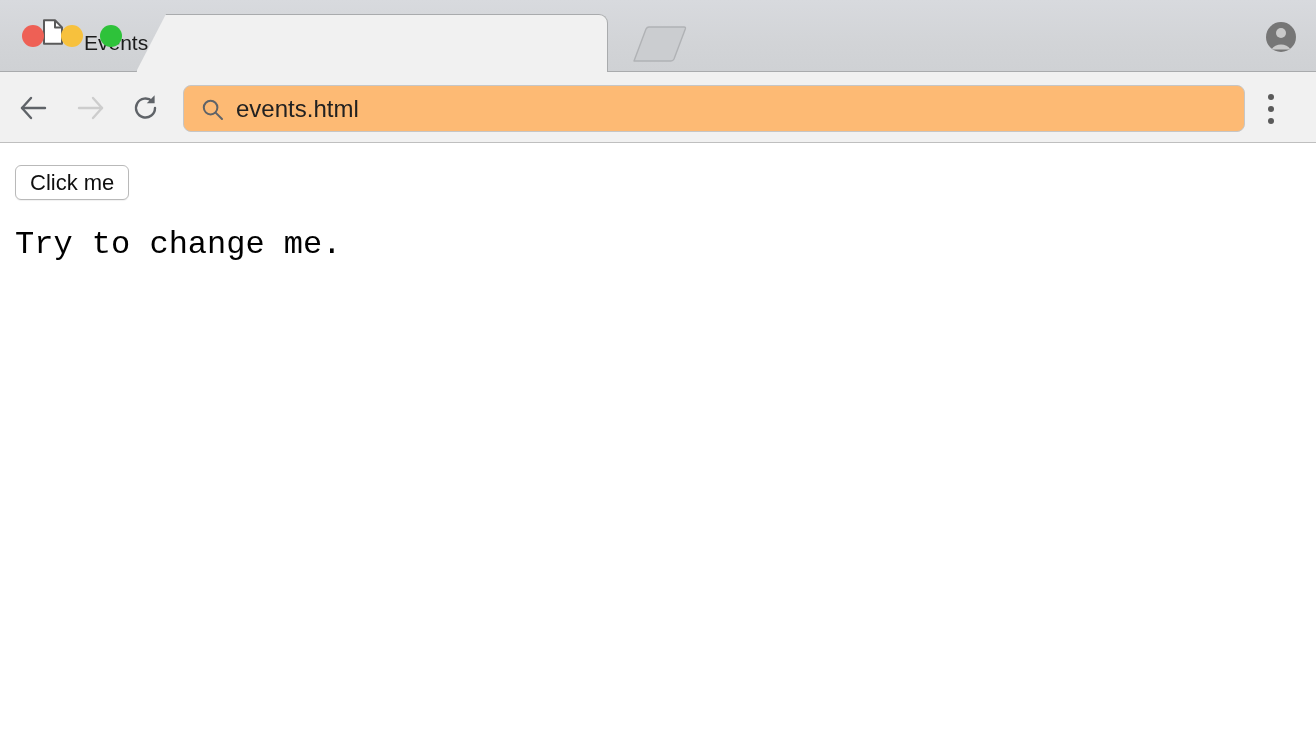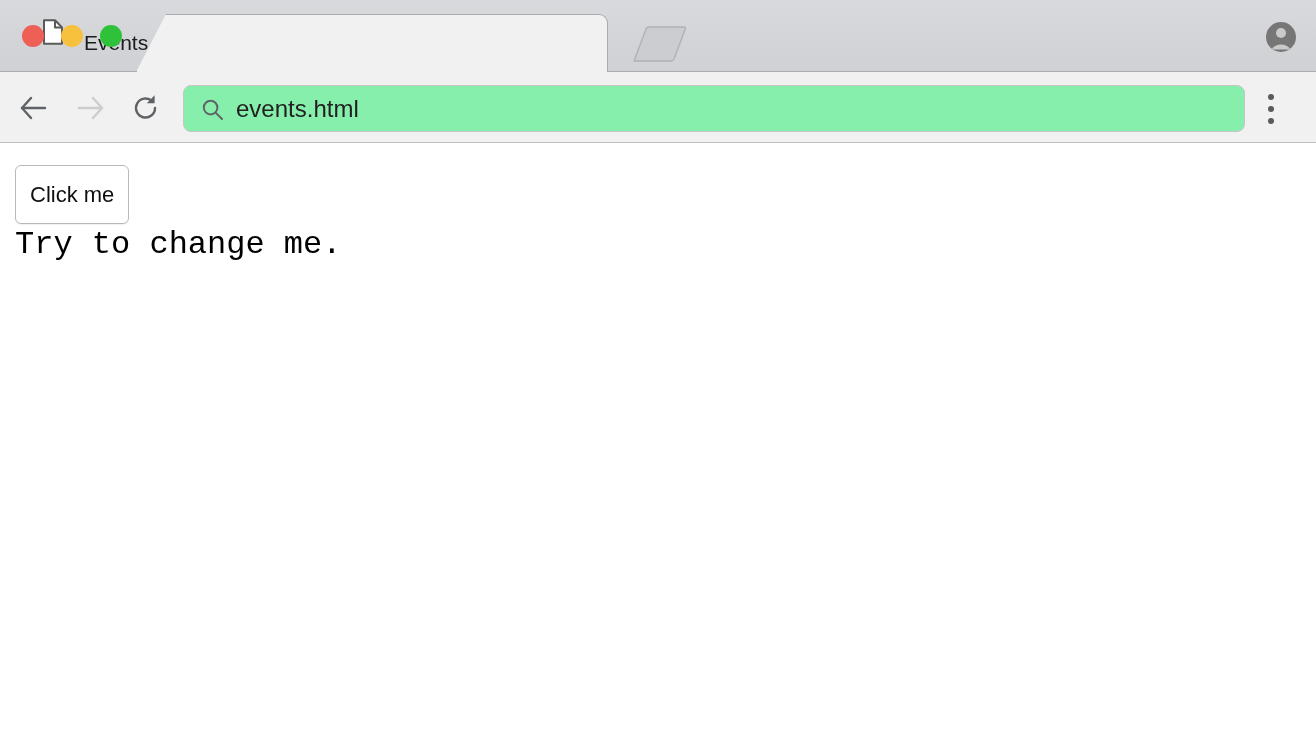--- a/index.html
+++ b/index.html
@@ -145,21 +145,21 @@
   .nav-back    { left: 12px; }
   .nav-forward { left: 68px; }
   .nav-reload  { left: 124px; }
 
   .urlbar {
     position: absolute;
     left: 183px;
     top: 85px;
     width: 1062px;
     height: 47px;
-    background: #86efac;
+    background: #fdba74;
     border: 1px solid #c6c6c6;
     border-radius: 8px;
     box-sizing: border-box;
     display: flex;
     align-items: center;
   }
   .url-search-icon {
     position: absolute;
     left: 17px;
     top: 12px;
@@ -205,21 +205,21 @@
     width: 1316px;
     height: 598px;
     background: #ffffff;
     overflow: hidden;
   }
   .click-button {
     position: absolute;
     left: 15px;
     top: 165px - 144px;
     margin: 0;
-    padding: 16px 14px;
+    padding: 4px 14px;
     font-family: "Liberation Sans", sans-serif;
     font-size: 22px;
     line-height: 25px;
     color: #0f0f0f;
     background: #ffffff;
     border: 1px solid #b9b9b9;
     border-radius: 6px;
     box-shadow: 0 1px 1px rgba(0,0,0,0.06);
     cursor: default;
   }

